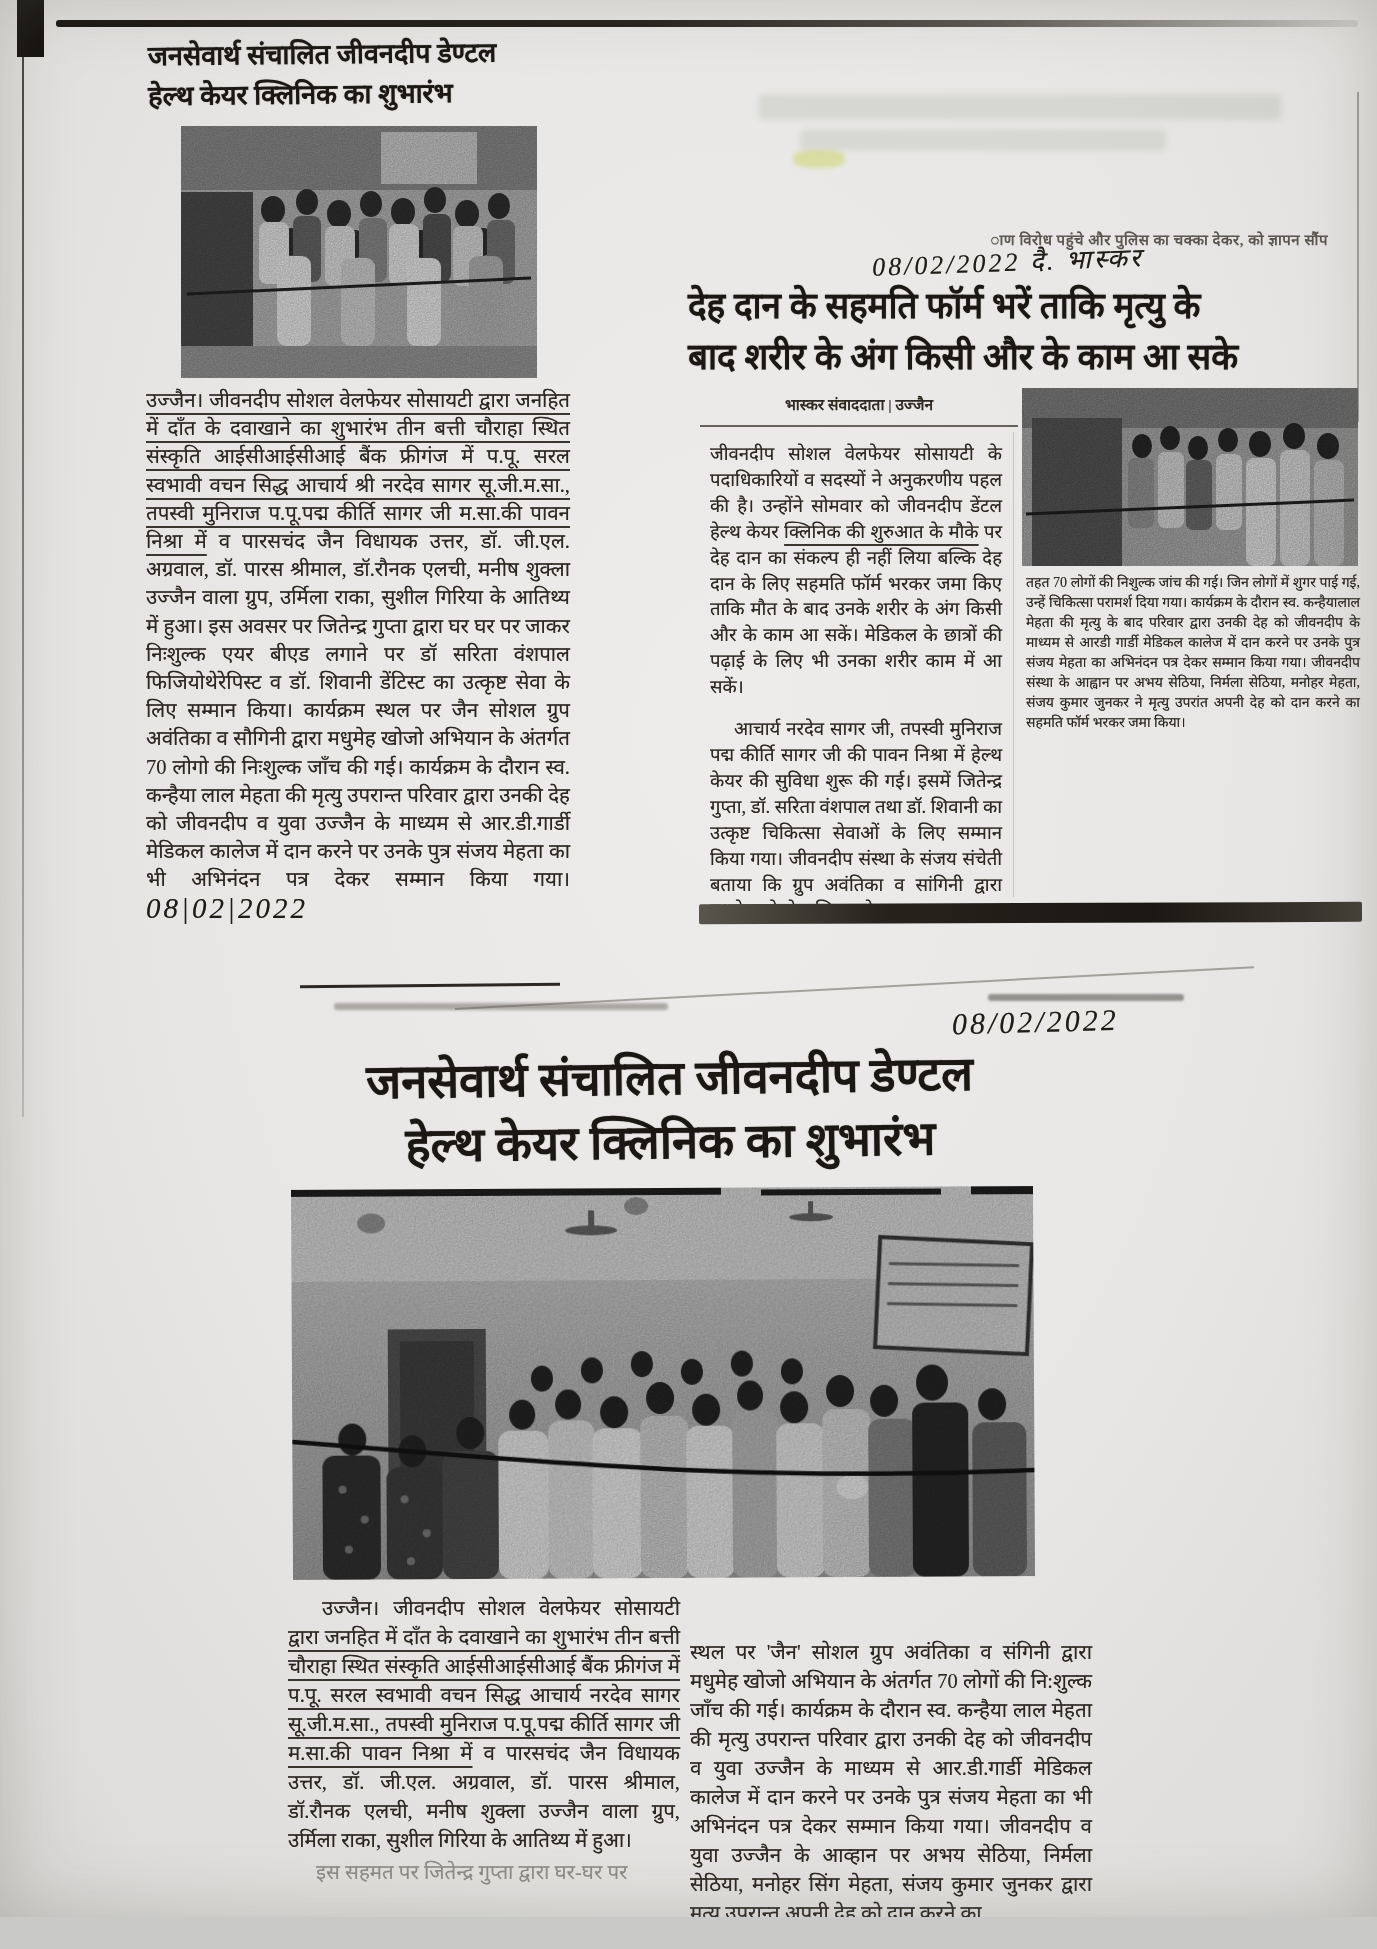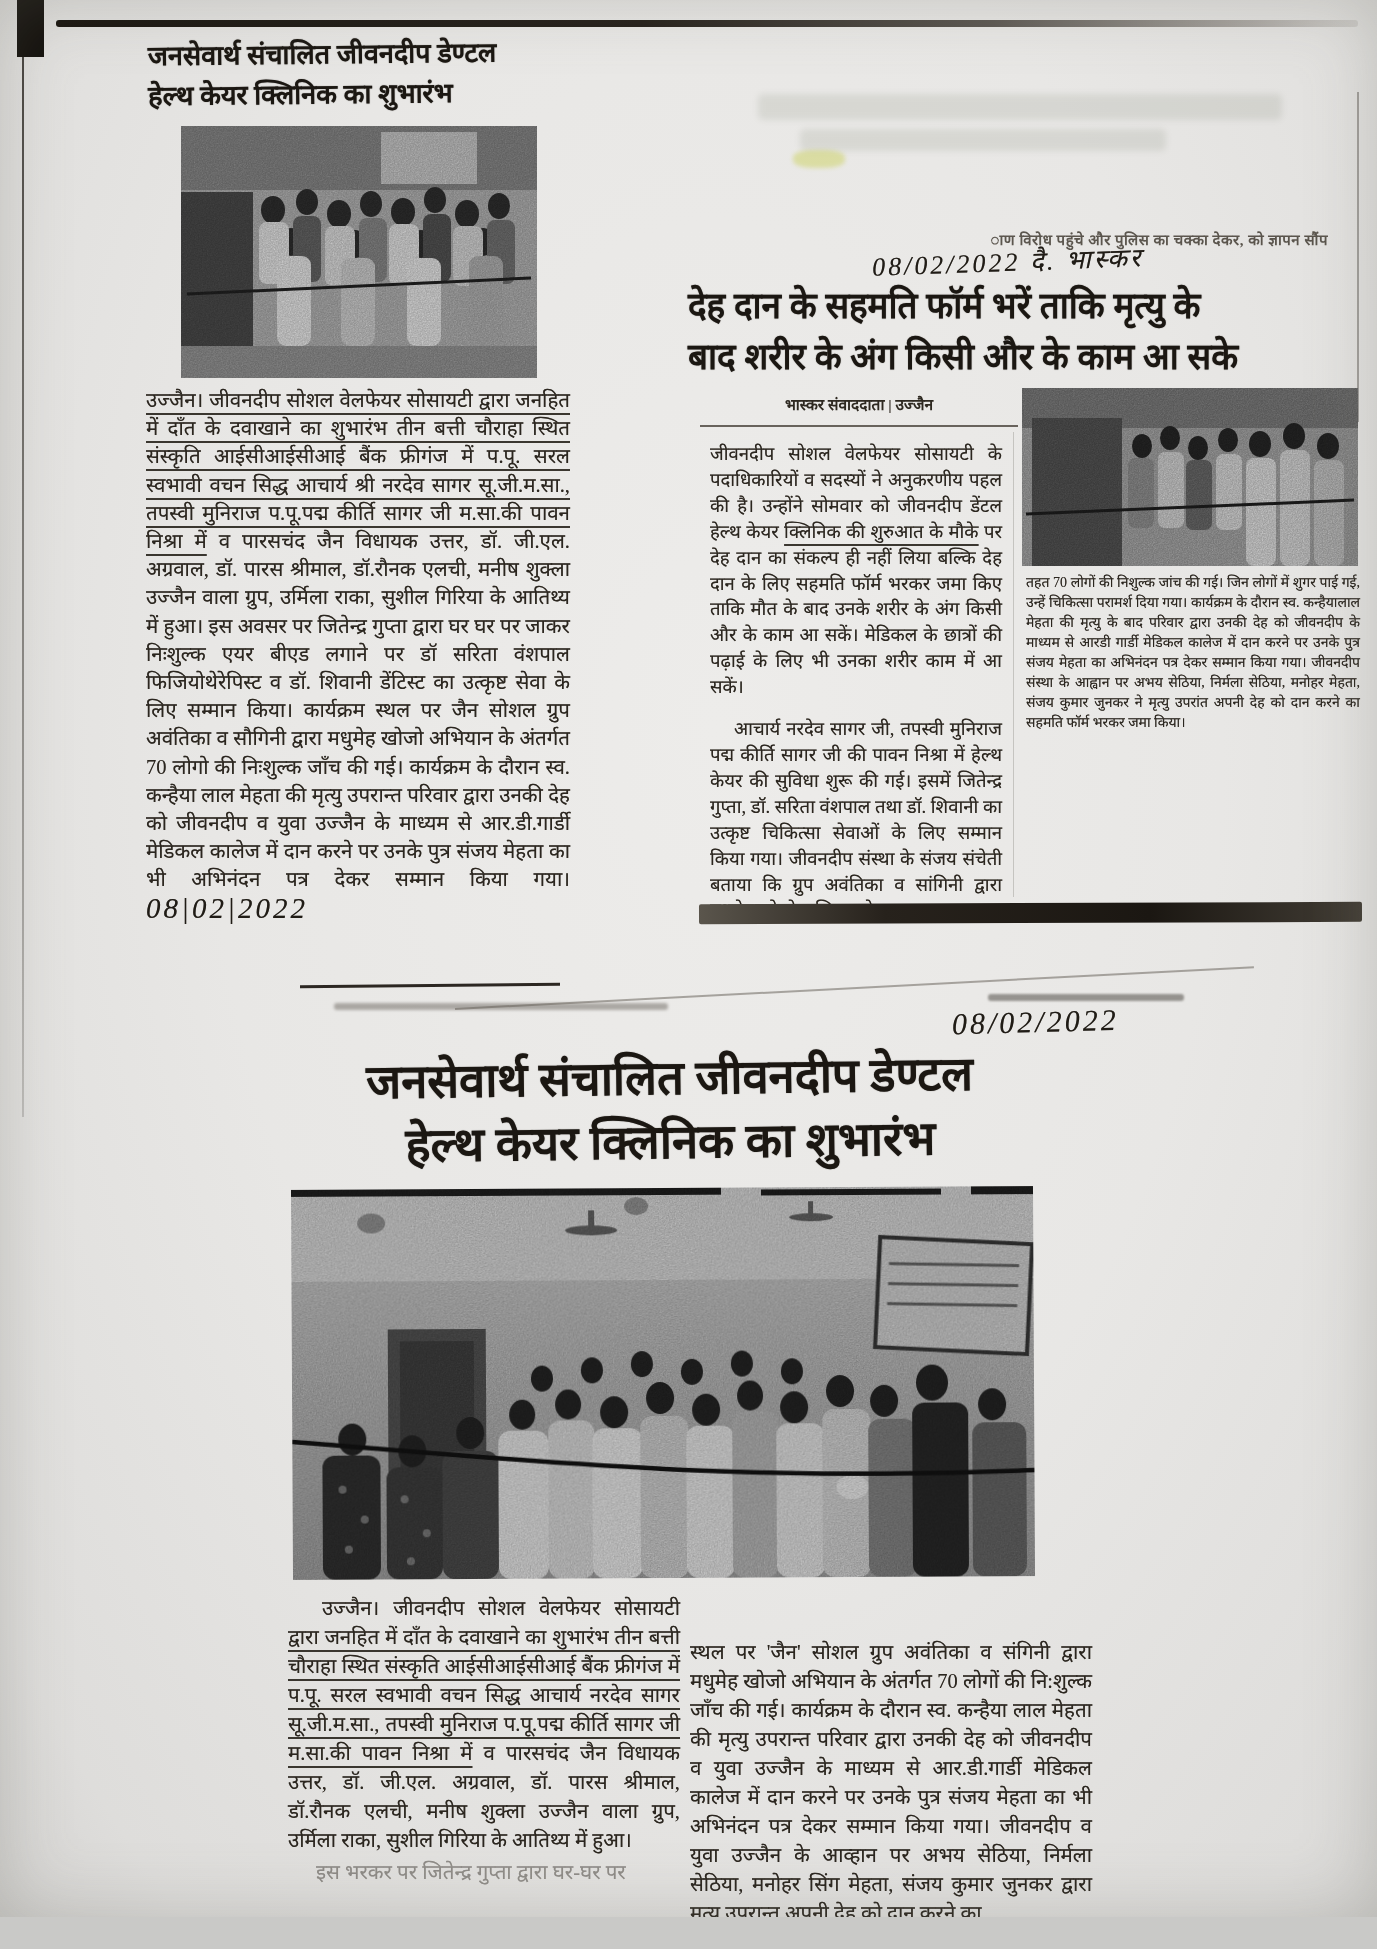--- a/index.html
+++ b/index.html
@@ -283,18 +283,18 @@
           <circle cx="118" cy="372" r="4"></circle>
       </g>
       <ellipse cx="560" cy="300" rx="16" ry="12" fill="#e8e4dc"></ellipse>
       <path d="M0 252 C 200 268, 430 296, 742 284" stroke="#1f1b16" stroke-width="4.5" fill="none"></path>
       <rect width="742" height="390" filter="url(#gC)" opacity=".3"></rect>
     </svg>
   </div>
 
   <div class="abs b-col1 bodytext">
     <div class="lead-indent"><span>उज्जैन। जीवनदीप सोशल वेलफेयर सोसायटी </span><span class="pen-underline">द्वारा जनहित में दाँत के दवाखाने का शुभारंभ तीन बत्ती चौराहा स्थित संस्कृति आईसीआईसीआई बैंक फ्रीगंज में प.पू. सरल स्वभावी वचन सिद्ध आचार्य नरदेव सागर सू.जी.म.सा., तपस्वी मुनिराज प.पू.पद्म कीर्ति सागर जी म.सा.की पावन निश्रा में</span><span> व पारसचंद जैन विधायक उत्तर, डॉ. जी.एल. अग्रवाल, डॉ. पारस श्रीमाल, डॉ.रौनक एलची, मनीष शुक्ला उज्जैन वाला ग्रुप, उर्मिला राका, सुशील गिरिया के आतिथ्य में हुआ।</span></div>
-    <div class="b-faded">इस भरकर पर जितेन्द्र गुप्ता द्वारा घर-घर पर</div>
+    <div class="b-faded">इस सहमत पर जितेन्द्र गुप्ता द्वारा घर-घर पर</div>
   </div>
 
   <div class="abs b-col2 bodytext">स्थल पर 'जैन' सोशल ग्रुप अवंतिका व संगिनी द्वारा मधुमेह खोजो अभियान के अंतर्गत 70 लोगों की नि:शुल्क जाँच की गई। कार्यक्रम के दौरान स्व. कन्हैया लाल मेहता की मृत्यु उपरान्त परिवार द्वारा उनकी देह को जीवनदीप व युवा उज्जैन के माध्यम से आर.डी.गार्डी मेडिकल कालेज में दान करने पर उनके पुत्र संजय मेहता का भी अभिनंदन पत्र देकर सम्मान किया गया। जीवनदीप व युवा उज्जैन के आव्हान पर अभय सेठिया, निर्मला सेठिया, मनोहर सिंग मेहता, संजय कुमार जुनकर द्वारा मृत्यु उपरान्त अपनी देह को दान करने का</div>
 
 </div>
 
 </body></html>

